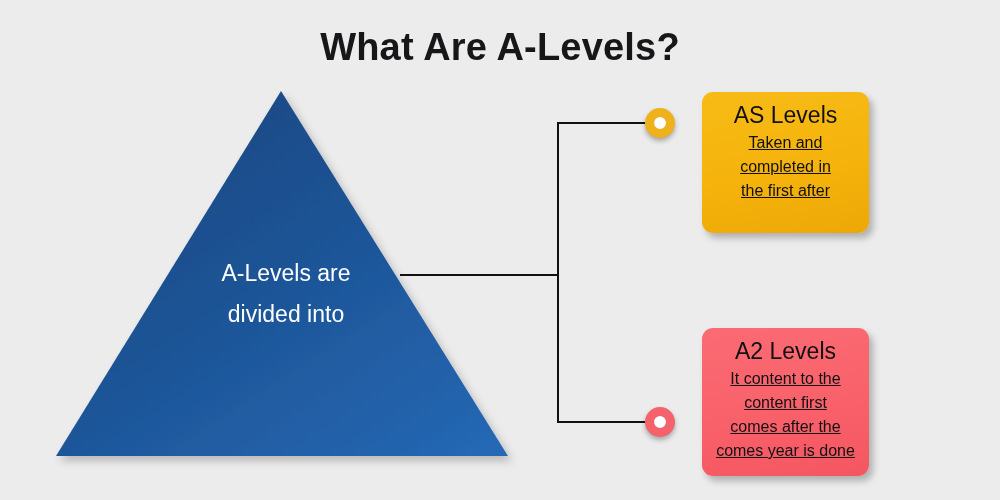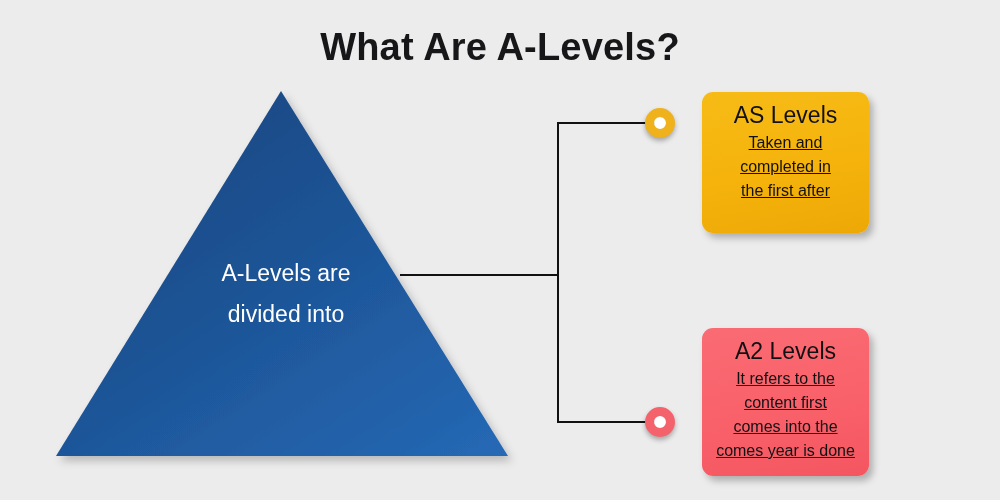--- a/index.html
+++ b/index.html
@@ -185,20 +185,20 @@
     <span class="card-body">
       <span class="bline">Taken and</span>
       <span class="bline">completed in</span>
       <span class="bline">the first after</span>
     </span>
   </div>
 
   <div class="card" id="card-a2">
     <span class="card-title">A2 Levels</span>
     <span class="card-body">
-      <span class="bline">It refers to the</span>
+      <span class="bline">It content to the</span>
       <span class="bline">content first</span>
-      <span class="bline">comes into the</span>
+      <span class="bline">comes after the</span>
       <span class="bline">comes year is done</span>
     </span>
   </div>
 
 </div>
 
 </body></html>

